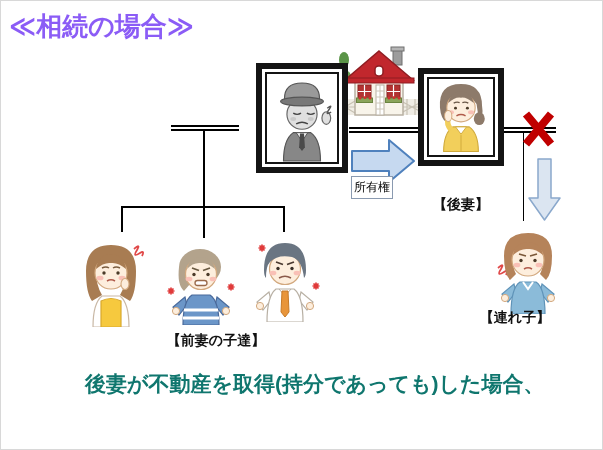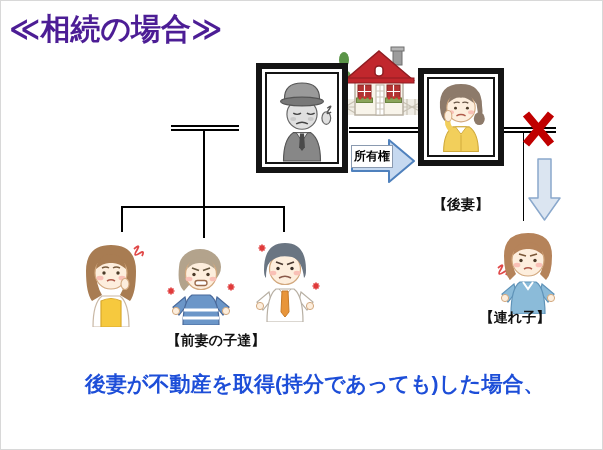--- a/index.html
+++ b/index.html
@@ -1,27 +1,27 @@
 <!DOCTYPE html>
 <html><head>
 <meta charset="utf-8">
 <style>
   html,body{margin:0;padding:0;background:#fff;font-family:"Liberation Sans","DejaVu Sans",sans-serif;}
   #canvas{position:relative;width:603px;height:450px;background:#ffffff;border:1px solid #d8d8d8;box-sizing:border-box;overflow:hidden;}
   .abs{position:absolute;}
-  #title{left:8px;top:8px;font-size:30px;font-weight:bold;color:#4c1d95;letter-spacing:0px;text-align:center;}
+  #title{left:8px;top:8px;font-size:26px;font-weight:bold;color:#8b5cf6;letter-spacing:0px;text-align:center;}
   
   .dline{height:6px;border-top:2px solid #000;border-bottom:2px solid #000;box-sizing:border-box;z-index:1;}
   .sline{background:#000;z-index:1;}
   
   .frame{background:#fff;border:6px solid #141414;padding:3px;box-sizing:border-box;z-index:3;}
   .frame .inner{width:100%;height:100%;border:2px solid #141414;box-sizing:border-box;background:#fff;display:flex;align-items:flex-end;justify-content:center;overflow:hidden;}
   .jp-label{font-size:14px;font-weight:bold;color:#111;text-align:center;z-index:5;}
-  #ownership-label{width:40px;height:21px;background:#fff;border:1px solid #8a9ab0;font-size:12px;font-weight:bold;color:#000;display:flex;align-items:center;justify-content:center;z-index:5;letter-spacing:0;}
-  #caption{left:84px;top:370px;font-size:21px;font-weight:bold;color:#1d4ed8;line-height:25px;white-space:nowrap;z-index:5;}
+  #ownership-label{width:40px;height:21px;background:#fff;border:1px solid #8a9ab0;font-size:12px;font-weight:normal;color:#000;display:flex;align-items:center;justify-content:center;z-index:5;letter-spacing:0;margin-top:31px;}
+  #caption{left:84px;top:370px;font-size:21px;font-weight:bold;color:#0f766e;line-height:25px;white-space:nowrap;z-index:5;}
   svg{display:block;}
   .z2{z-index:2}.z4{z-index:4}.z5{z-index:5}.z6{z-index:6}
 </style>
 </head>
 <body>
 
 <div id="canvas">
 
   <div id="title" class="abs">≪相続の場合≫</div>
 

